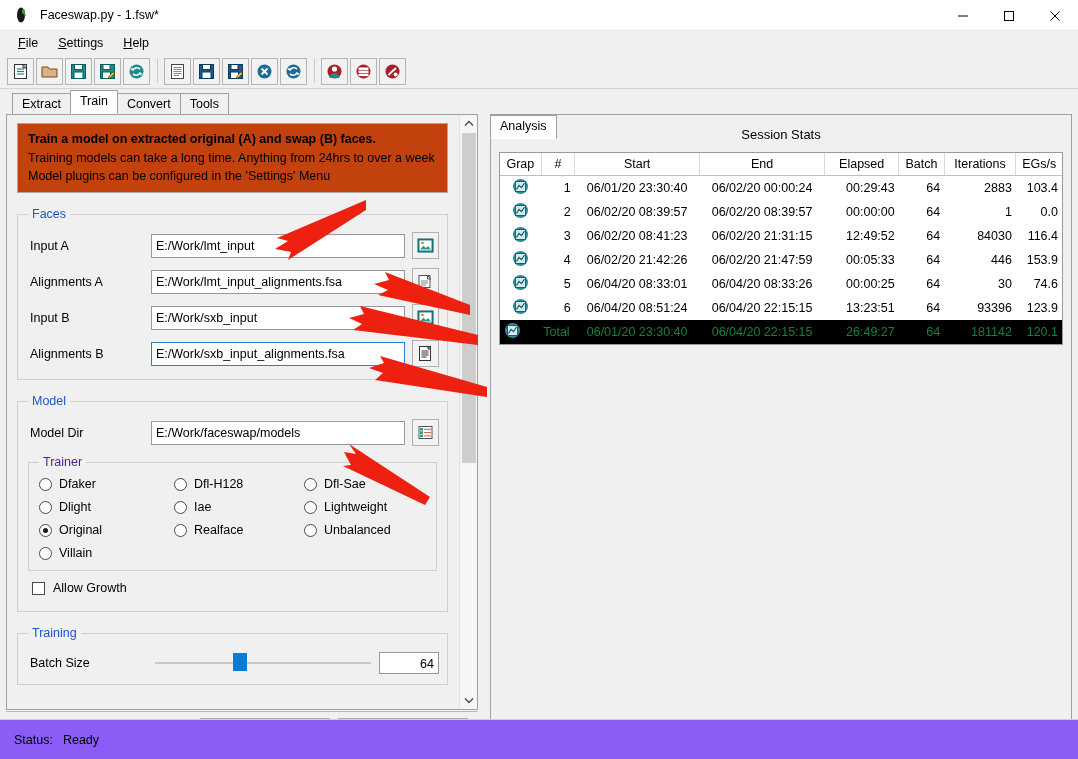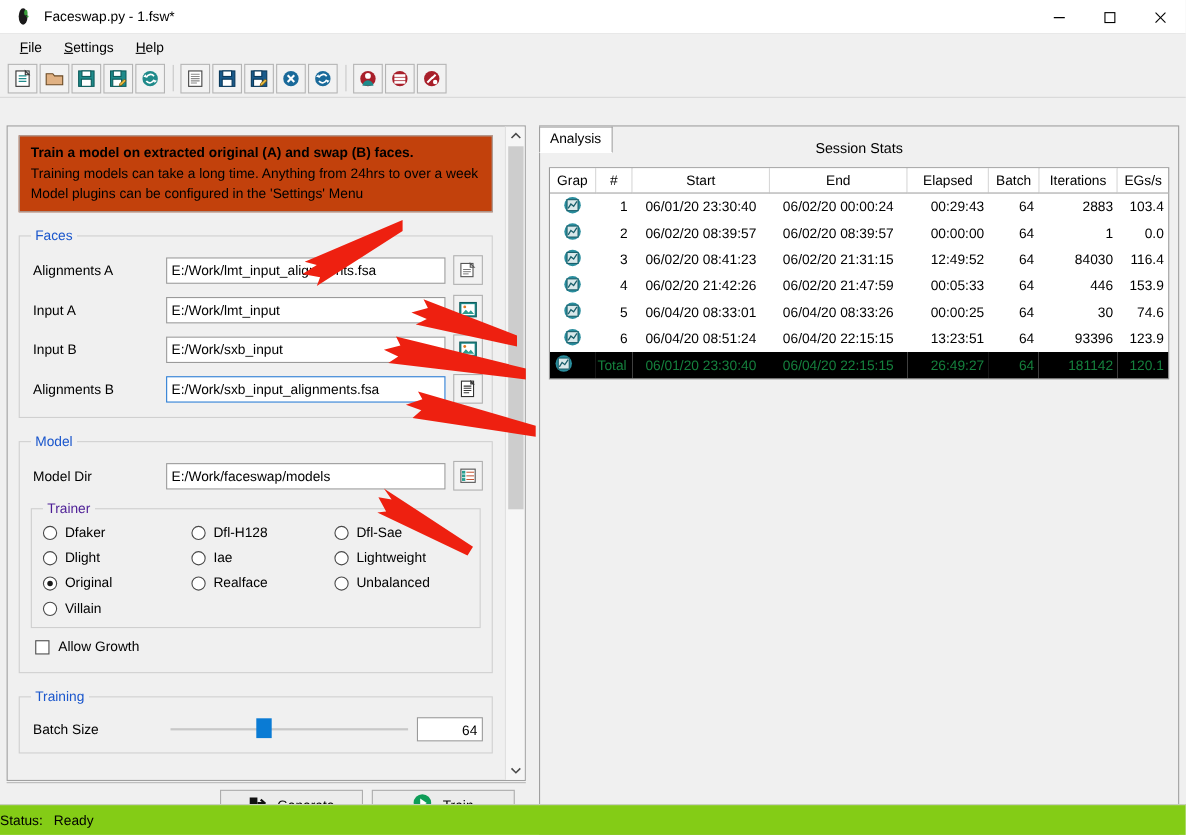--- a/index.html
+++ b/index.html
@@ -135,23 +135,23 @@
     display:flex; align-items:center; justify-content:flex-end;
     padding-right:10px; border-top:1px solid #b9b9b9; background:#f0f0f0;
   }
   .bigbtn {
     min-width:130px; height:28px; border:1px solid #adadad; background:#ececec;
     display:flex; align-items:center; justify-content:center; gap:9px;
     font-size:12.5px; margin-left:8px;
   }
 
   .statusbar {
-    position:absolute; left:0; bottom:0; width:1078px; height:28px;
-    border-top:1px solid #cfcfcf; background:#84cc16;
-    display:flex; align-items:center; font-size:12.5px;
+    position:absolute; left:0; bottom:0; width:1078px; height:40px;
+    border-top:1px solid #cfcfcf; background:#8b5cf6;
+    display:flex; align-items:center; padding-left:14px; font-size:12.5px;
   }
   .statusbar .sv { margin-left:10px; }
 
   
   .right { width:594px; position:relative; background:#f0f0f0; }
   .right .tabstrip { padding-left:6px;margin-top:25px; }
   .rpanel {
     position:absolute; left:6px; top:25px; width:582px; height:637px;
     border:1px solid #a0a0a0; background:#f0f0f0;
   }
@@ -332,58 +332,64 @@
         <circle cx="9.5" cy="9.5" r="7" fill="#a81f2a"></circle>
         <path d="M5.5 13 l5-5 M13 6 l-3.2 3.2" stroke="#fff" stroke-width="1.8" fill="none"></path>
         <circle cx="12.6" cy="12.6" r="2" fill="#fff"></circle>
       </svg>
   </div>
 </div>
 
 <div class="main">
 
   <div class="left">
+    <div class="tabstrip">
+      <div class="tab">Extract</div>
+      <div class="tab active">Train</div>
+      <div class="tab">Convert</div>
+      <div class="tab">Tools</div>
+    </div>
 
     <div class="panel-body">
       <div class="scroll-area">
 
         <div class="infobox">
           <div class="l1">Train a model on extracted original (A) and swap (B) faces.</div>
           <div class="l2">Training models can take a long time. Anything from 24hrs to over a week</div>
           <div class="l3">Model plugins can be configured in the 'Settings' Menu</div>
         </div>
 
         <fieldset class="grp">
           <legend>Faces</legend>
+
+          <div class="row">
+            <span class="lbl">Input A</span>
+            <input class="txt" value="E:/Work/lmt_input" style="">
+            <span class="browse">
+              <svg width="17" height="17" viewBox="0 0 17 17">
+                  <rect x="1" y="2" width="15" height="13" fill="#1f8a8a" stroke="#0d5c5c"></rect>
+                  <rect x="2.5" y="3.5" width="12" height="10" fill="#fff"></rect>
+                  <circle cx="5.5" cy="6" r="1.3" fill="#e07820"></circle>
+                  <path d="M3 12.5 l3.5-4 2.5 2.5 2-2 3 3.5 Z" fill="#2a9d8f"></path>
+                </svg>
+            </span>
+          </div>
 
           <div class="row">
             <span class="lbl">Alignments A</span>
             <input class="txt" value="E:/Work/lmt_input_alignments.fsa" style="">
             <span class="browse">
               <svg width="17" height="17" viewBox="0 0 17 17">
                   <rect x="2" y="2.5" width="11" height="12" fill="#fff" stroke="#555"></rect>
                   <path d="M10.5 2.5 L14 6 h-3.5 Z" fill="#ddd" stroke="#555"></path>
                   <g stroke="#777" stroke-width=".9">
                     <line x1="4" y1="8" x2="11" y2="8"></line>
                     <line x1="4" y1="10" x2="11" y2="10"></line>
                     <line x1="4" y1="12" x2="9" y2="12"></line>
                   </g>
-                </svg>
-            </span>
-          </div>
-
-          <div class="row">
-            <span class="lbl">Input A</span>
-            <input class="txt" value="E:/Work/lmt_input" style="">
-            <span class="browse">
-              <svg width="17" height="17" viewBox="0 0 17 17">
-                  <rect x="1" y="2" width="15" height="13" fill="#1f8a8a" stroke="#0d5c5c"></rect>
-                  <rect x="2.5" y="3.5" width="12" height="10" fill="#fff"></rect>
-                  <circle cx="5.5" cy="6" r="1.3" fill="#e07820"></circle>
-                  <path d="M3 12.5 l3.5-4 2.5 2.5 2-2 3 3.5 Z" fill="#2a9d8f"></path>
                 </svg>
             </span>
           </div>
 
           <div class="row">
             <span class="lbl">Input B</span>
             <input class="txt" value="E:/Work/sxb_input" style="">
             <span class="browse">
               <svg width="17" height="17" viewBox="0 0 17 17">
                   <rect x="1" y="2" width="15" height="13" fill="#1f8a8a" stroke="#0d5c5c"></rect>

